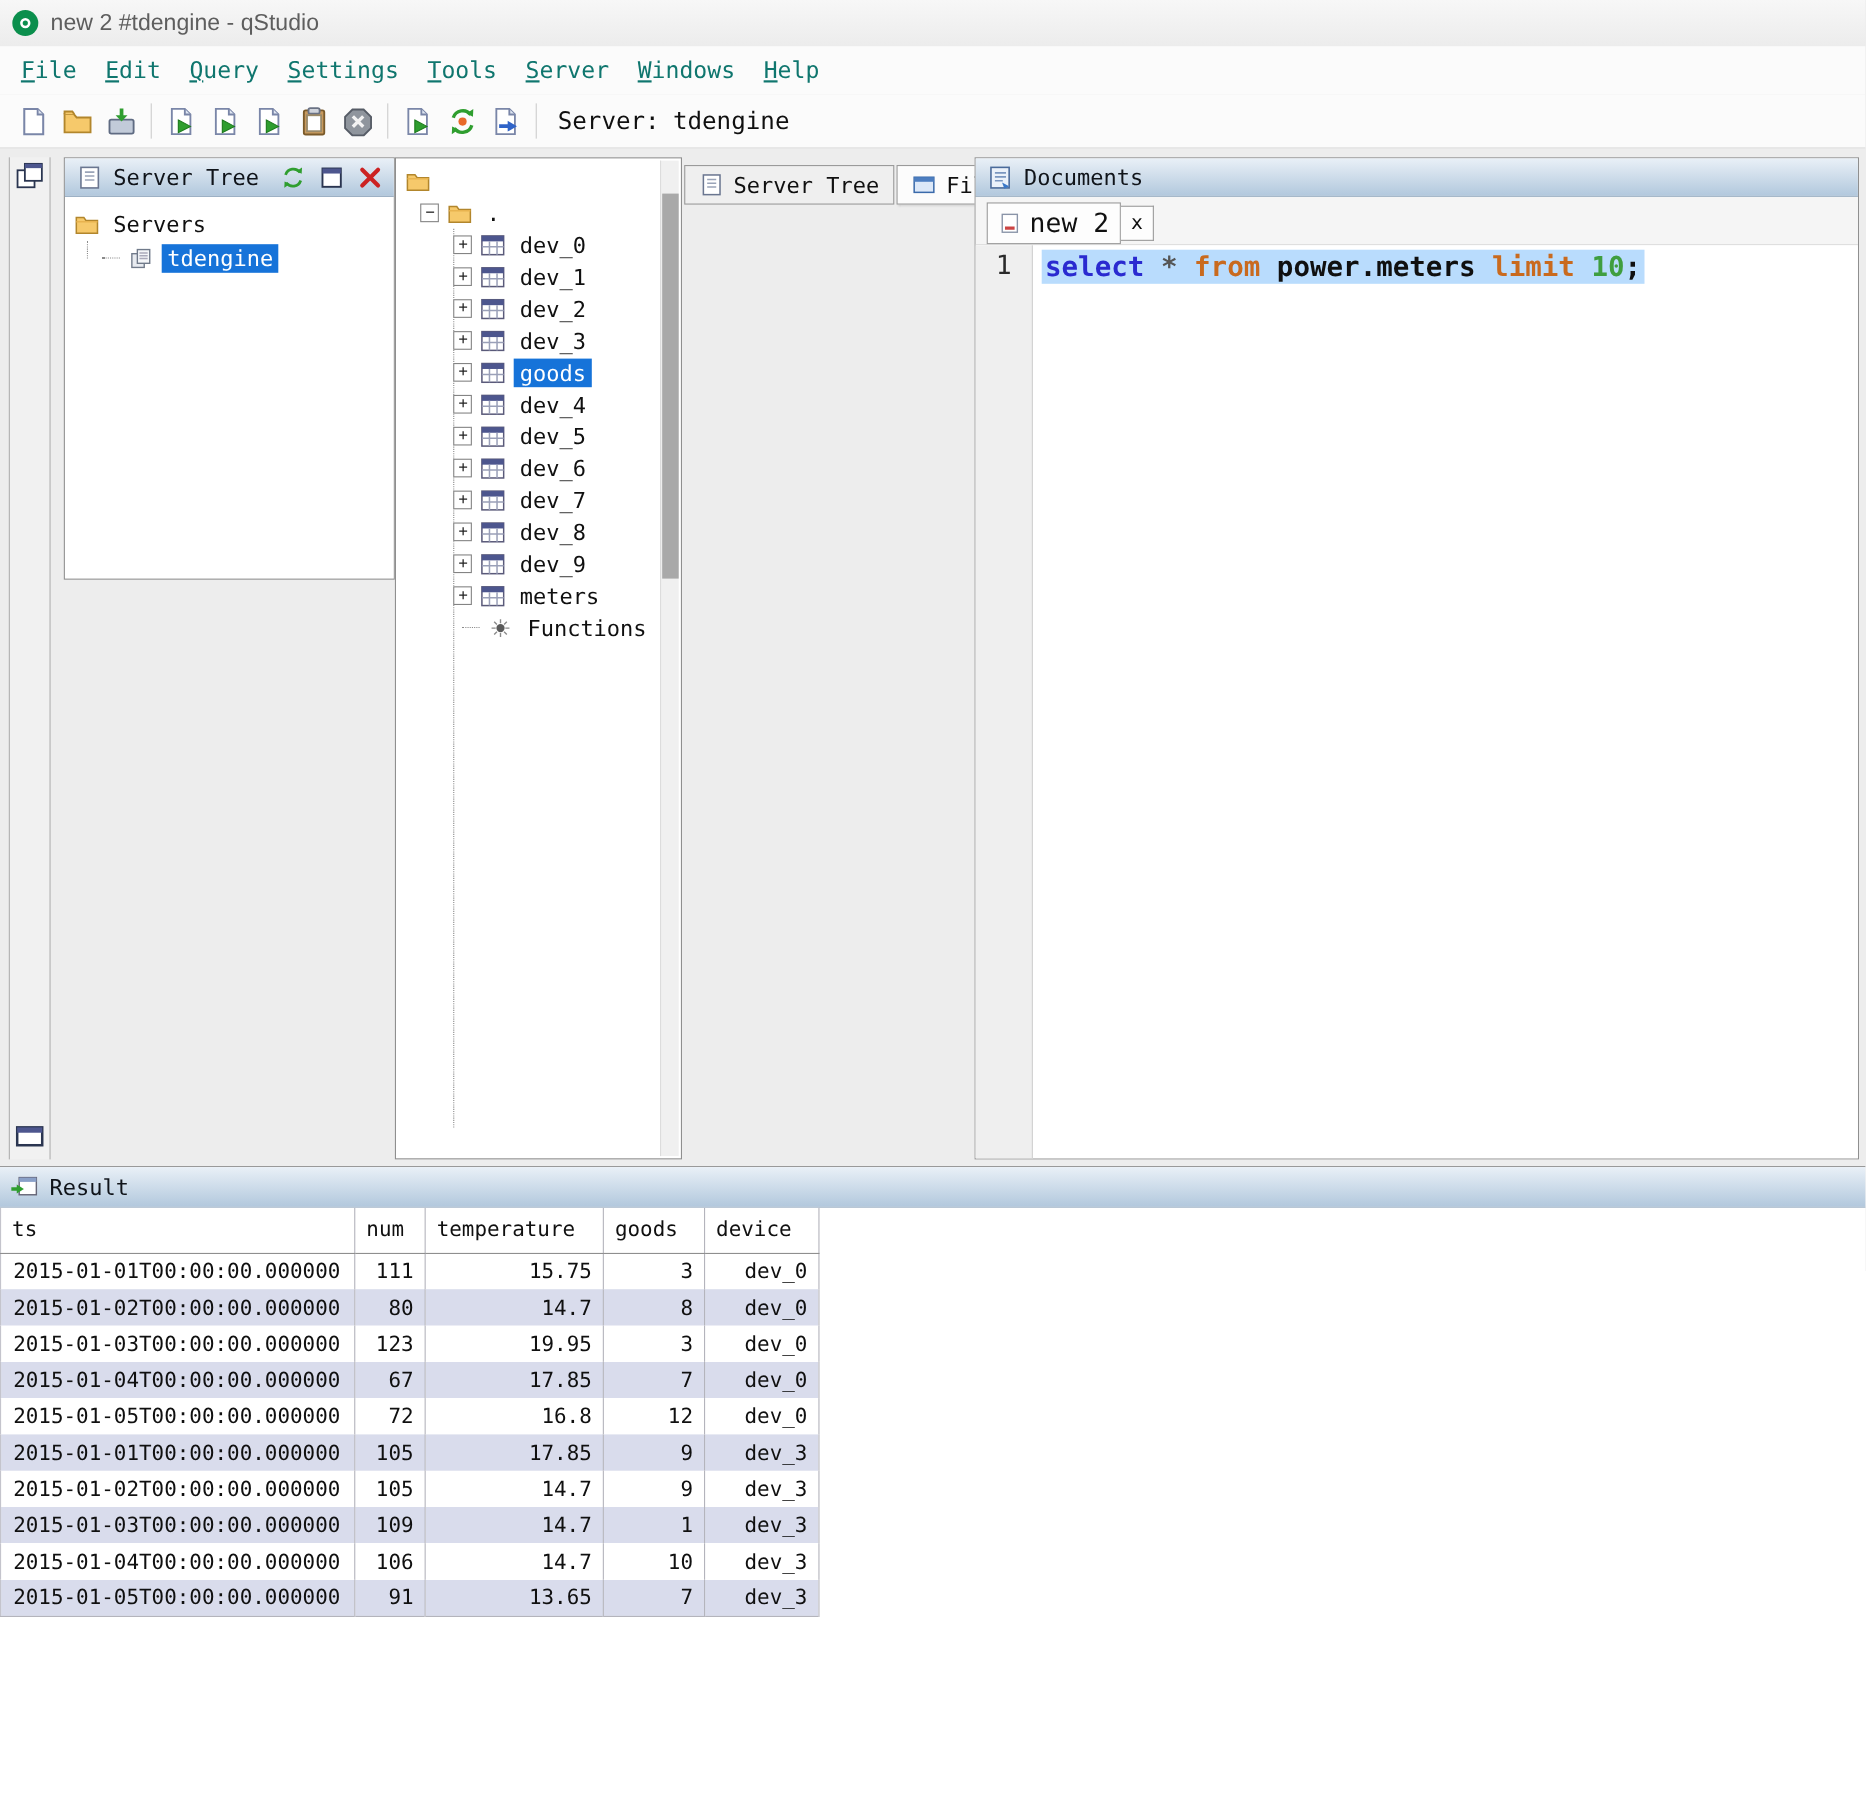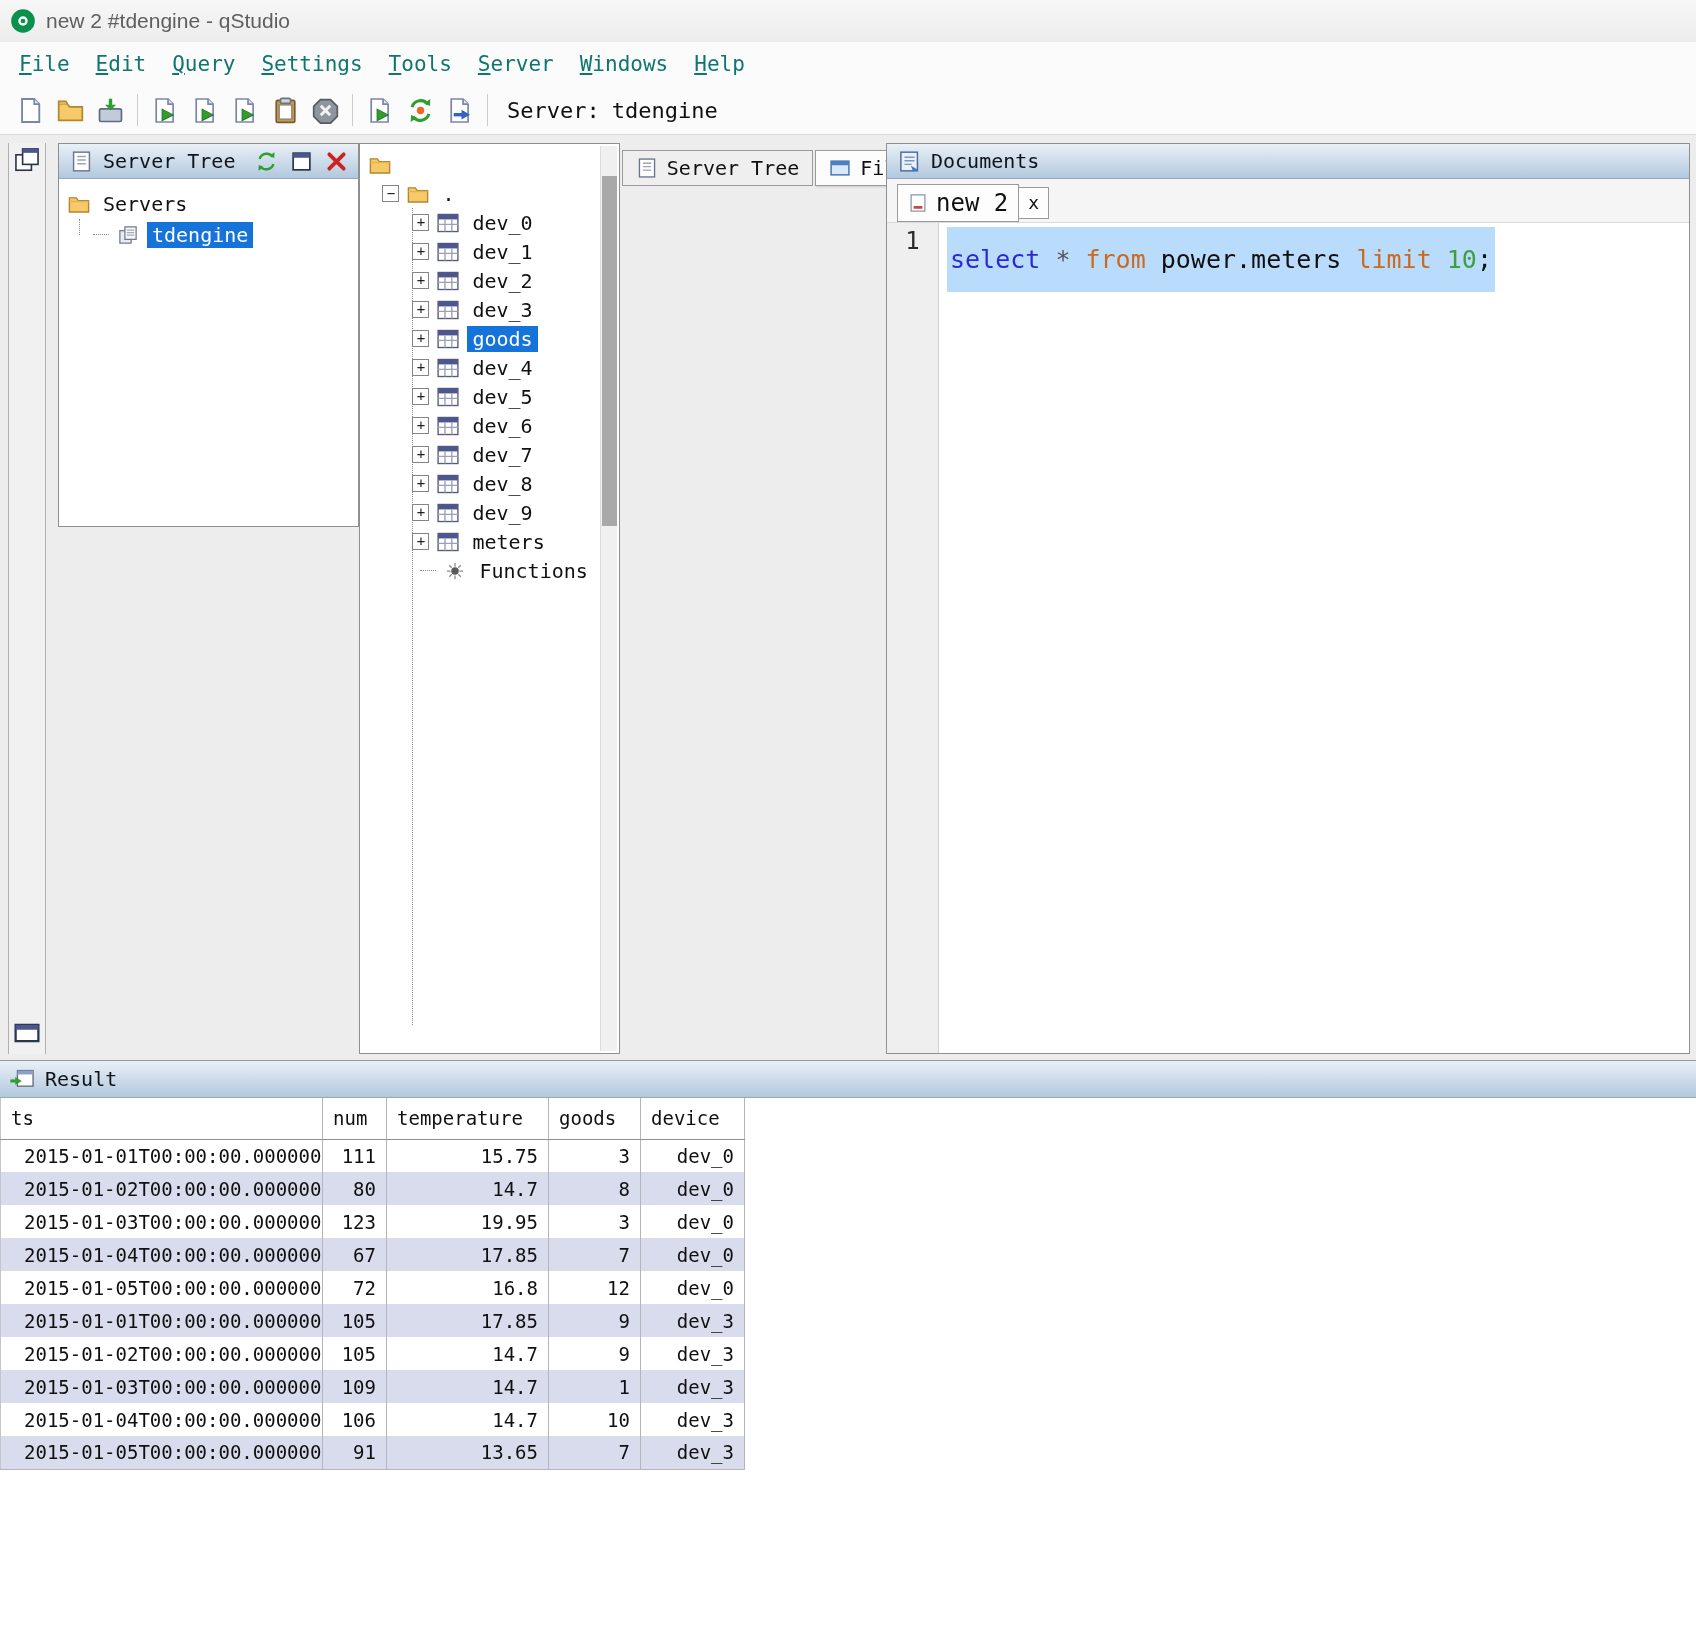--- a/index.html
+++ b/index.html
@@ -85,37 +85,37 @@
 
 
 .documents-panel{flex:1;min-height:0;}
 .doc-tab-row{height:44px;flex:none;background:#f5f5f5;display:flex;align-items:center;padding:4px 0 0 10px;border-bottom:1px solid #dadada;}
 .doc-tab{display:flex;align-items:center;gap:8px;border:1px solid #9a9a9a;background:#fdfdfd;padding:4px 10px;font-size:24px;color:#101010;}
 .doc-tab svg{width:20px;height:20px;display:block;}
 .tab-close{border:1px solid #9a9a9a;border-left:none;background:#fdfdfd;font-size:18px;line-height:20px;padding:5px 9px;color:#101010;}
 .editor{flex:1;min-height:0;display:flex;background:#fff;}
 .gutter{width:52px;flex:none;background:#efefef;border-right:1px solid #d0d0d0;color:#2a2a2a;font-size:24px;text-align:center;padding-top:4px;}
 .code-area{flex:1;padding:4px 0 0 8px;font-size:25px;}
-.code-line{display:inline-block;background:var(--sql-selection);white-space:pre;padding:18px 3px;}
+.code-line{display:inline-block;background:var(--sql-selection);white-space:pre;padding:1px 3px;font-weight:bold;}
 .tok-keyword{color:var(--tok-keyword);}
 .tok-keyword2{color:var(--tok-keyword2);}
 .tok-number{color:var(--tok-number);}
 .tok-operator{color:var(--tok-operator);}
 .tok-plain{color:var(--tok-plain);}
 
 
 .result-panel{height:592px;flex:none;border-top:1px solid #999;background:#fff;display:flex;flex-direction:column;}
 .result-header{height:37px;flex:none;background:linear-gradient(var(--hdr-top),var(--hdr-bottom));border-bottom:1px solid #93a9bf;display:flex;align-items:center;gap:10px;padding:0 9px;}
 .result-header .hicon svg{width:26px;height:22px;}
 .result-body{flex:1;background:#fff;overflow:hidden;}
 table.result{border-collapse:collapse;table-layout:fixed;width:744px;font-size:19px;color:#101010;border-left:1px solid #c4c4cc;border-bottom:1px solid #b4b4bc;}
 table.result th{font-weight:normal;text-align:left;height:41px;border-right:1px solid #b4b4bc;border-bottom:1px solid #8f8f8f;padding:0 10px;background:#fff;}
 table.result td{height:33px;border-right:1px solid #b4b4bc;padding:0 10px;white-space:nowrap;overflow:hidden;}
 table.result tbody tr:nth-child(even) td{background:var(--row-alt);}
-table.result .col-0{text-align:left;padding-left:23px;}
+table.result .col-0{text-align:left;padding-left:11px;}
 table.result .col-1,table.result .col-2,table.result .col-3,table.result .col-4{text-align:right;}
 </style>
 </head>
 <body>
 
 <div class="app">
 
   <div class="titlebar">
     <span class="logo">
       <svg viewBox="0 0 22 22">

